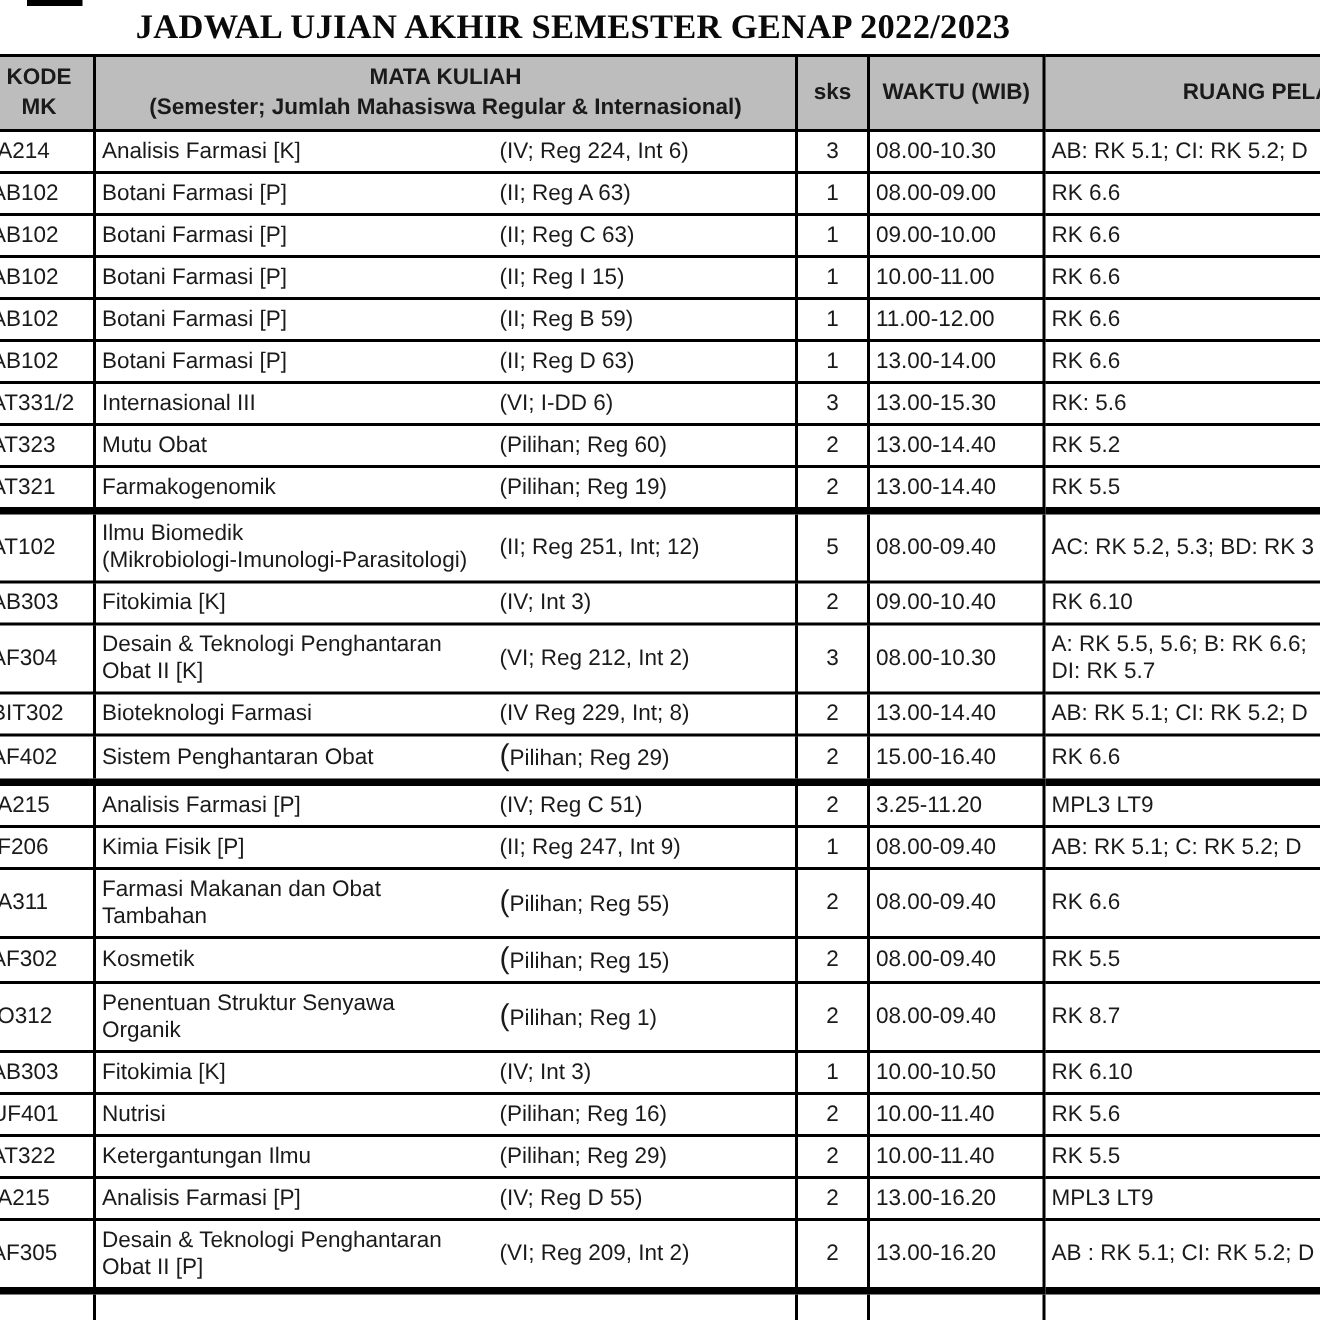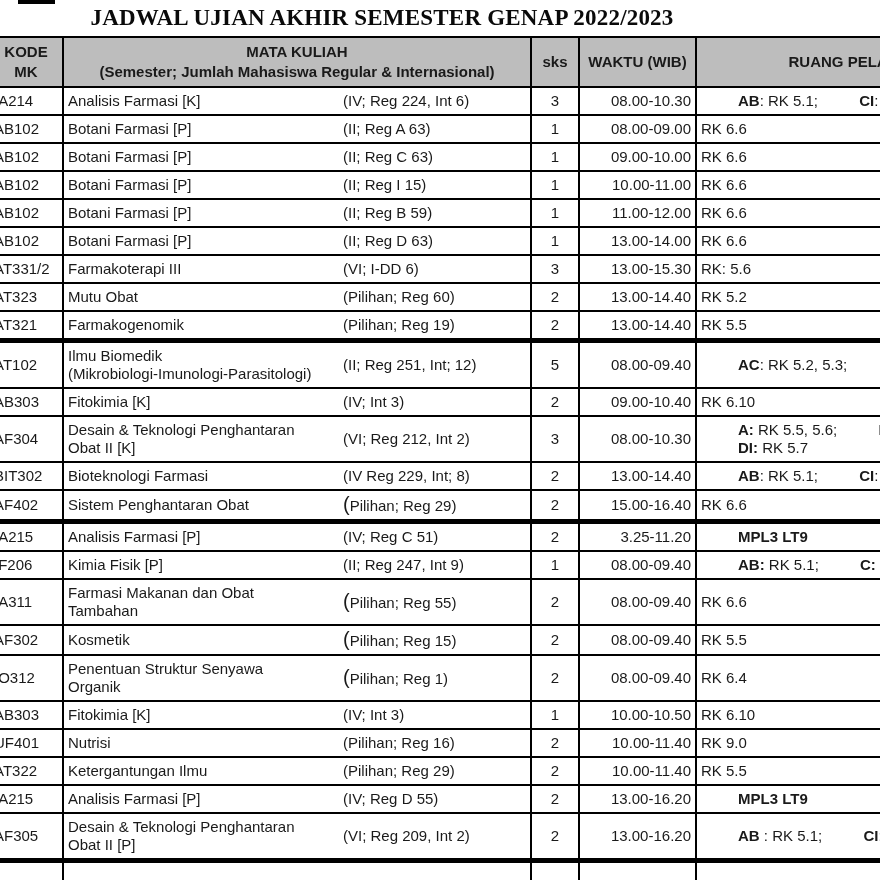--- a/index.html
+++ b/index.html
@@ -42,26 +42,26 @@
   }
   col.c-code{width:74px;}
   col.c-mk{width:468px;}
   col.c-sks{width:48px;}
   col.c-waktu{width:117px;}
   col.c-ruang{width:305px;}
   td.code-cell{padding-left:13px;padding-right:2px;white-space:nowrap;}
   td.mk-cell{padding-left:8px;padding-right:4px;}
   .mk-inner{display:flex;align-items:center;}
   .mk-name{width:265px;white-space:pre-line;}
-  .mk-sem{flex:1;text-align:left;white-space:nowrap;margin-left:10px;}
+  .mk-sem{flex:1;text-align:left;white-space:nowrap;}
   .big-paren{font-size:20px;line-height:18px;}
   td.sks-cell{text-align:center;}
-  td.waktu-cell{text-align:right;white-space:nowrap;}
+  td.waktu-cell{text-align:left;white-space:nowrap;}
   td.ruang-cell{padding-left:8px;white-space:nowrap;}
-  td.ruang-cell b, .mk-sem b{font-weight:bold;margin-left:37px;}
+  td.ruang-cell b, .mk-sem b{font-weight:normal;}
   tr.sep td{border-top-width:5px;}
   tr.stub td{height:22px;border-top-width:5px;}
 </style>
 </head>
 <body>
 
 <div class="artifact"></div>
 
 <div class="doc-title">JADWAL UJIAN AKHIR SEMESTER GENAP 2022/2023</div>
 
@@ -154,21 +154,21 @@
       </div>
     </td>
     <td class="sks-cell">1</td>
     <td class="waktu-cell">13.00-14.00</td>
     <td class="ruang-cell"><span>RK 6.6</span></td>
   </tr>
       <tr>
     <td class="code-cell">AT331/2</td>
     <td class="mk-cell">
       <div class="mk-inner">
-        <div class="mk-name">Farmakoterapi III</div>
+        <div class="mk-name">Internasional III</div>
         <div class="mk-sem">(VI; I-DD 6)</div>
       </div>
     </td>
     <td class="sks-cell">3</td>
     <td class="waktu-cell">13.00-15.30</td>
     <td class="ruang-cell"><span>RK: 5.6</span></td>
   </tr>
       <tr>
     <td class="code-cell">AT323</td>
     <td class="mk-cell">
@@ -308,21 +308,21 @@
     <td class="code-cell">IO312</td>
     <td class="mk-cell">
       <div class="mk-inner">
         <div class="mk-name">Penentuan Struktur Senyawa
 Organik</div>
         <div class="mk-sem"><span class="big-paren">(</span>Pilihan; Reg 1)</div>
       </div>
     </td>
     <td class="sks-cell">2</td>
     <td class="waktu-cell">08.00-09.40</td>
-    <td class="ruang-cell"><span>RK 6.4</span></td>
+    <td class="ruang-cell"><span>RK 8.7</span></td>
   </tr>
       <tr>
     <td class="code-cell">AB303</td>
     <td class="mk-cell">
       <div class="mk-inner">
         <div class="mk-name">Fitokimia [K]</div>
         <div class="mk-sem">(IV; Int 3)</div>
       </div>
     </td>
     <td class="sks-cell">1</td>
@@ -332,21 +332,21 @@
       <tr>
     <td class="code-cell">UF401</td>
     <td class="mk-cell">
       <div class="mk-inner">
         <div class="mk-name">Nutrisi</div>
         <div class="mk-sem">(Pilihan; Reg 16)</div>
       </div>
     </td>
     <td class="sks-cell">2</td>
     <td class="waktu-cell">10.00-11.40</td>
-    <td class="ruang-cell"><span>RK 9.0</span></td>
+    <td class="ruang-cell"><span>RK 5.6</span></td>
   </tr>
       <tr>
     <td class="code-cell">AT322</td>
     <td class="mk-cell">
       <div class="mk-inner">
         <div class="mk-name">Ketergantungan Ilmu</div>
         <div class="mk-sem">(Pilihan; Reg 29)</div>
       </div>
     </td>
     <td class="sks-cell">2</td>

